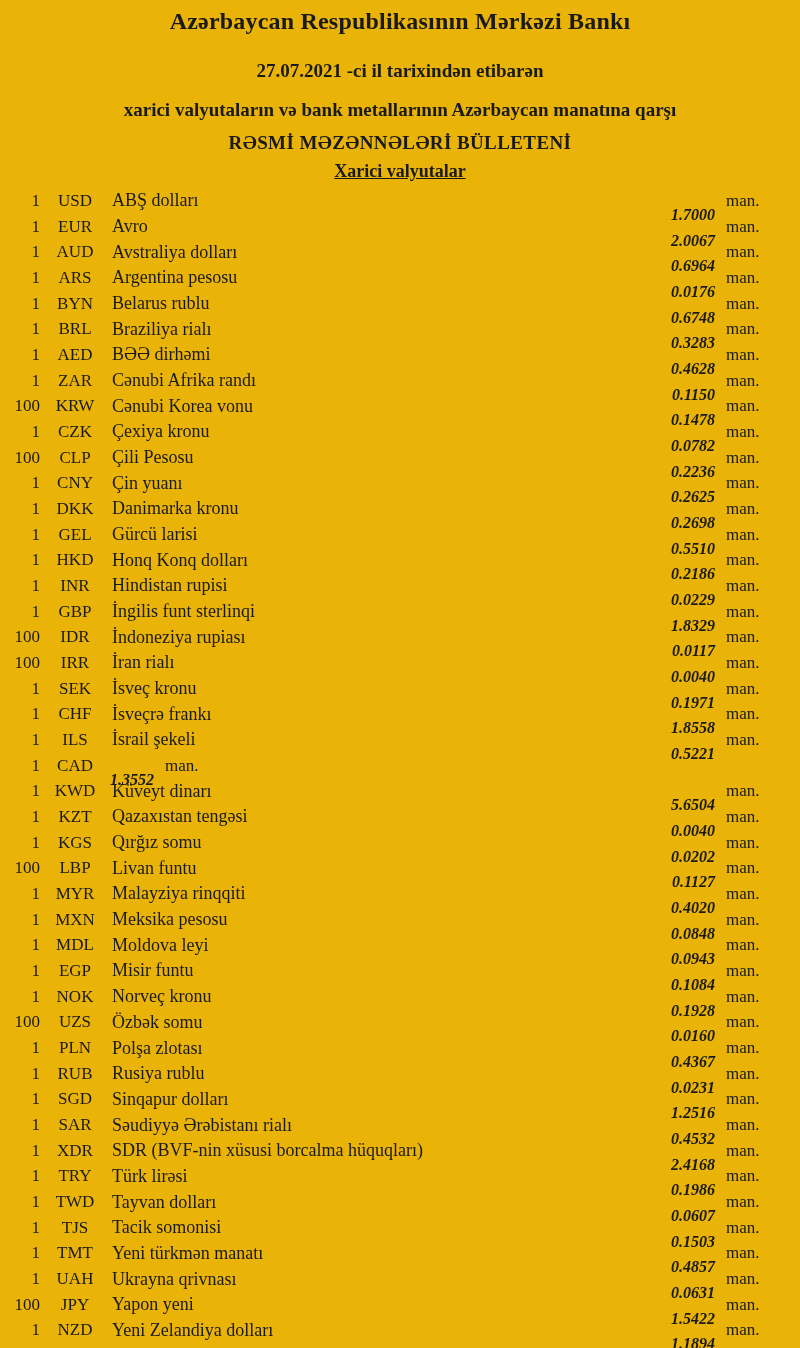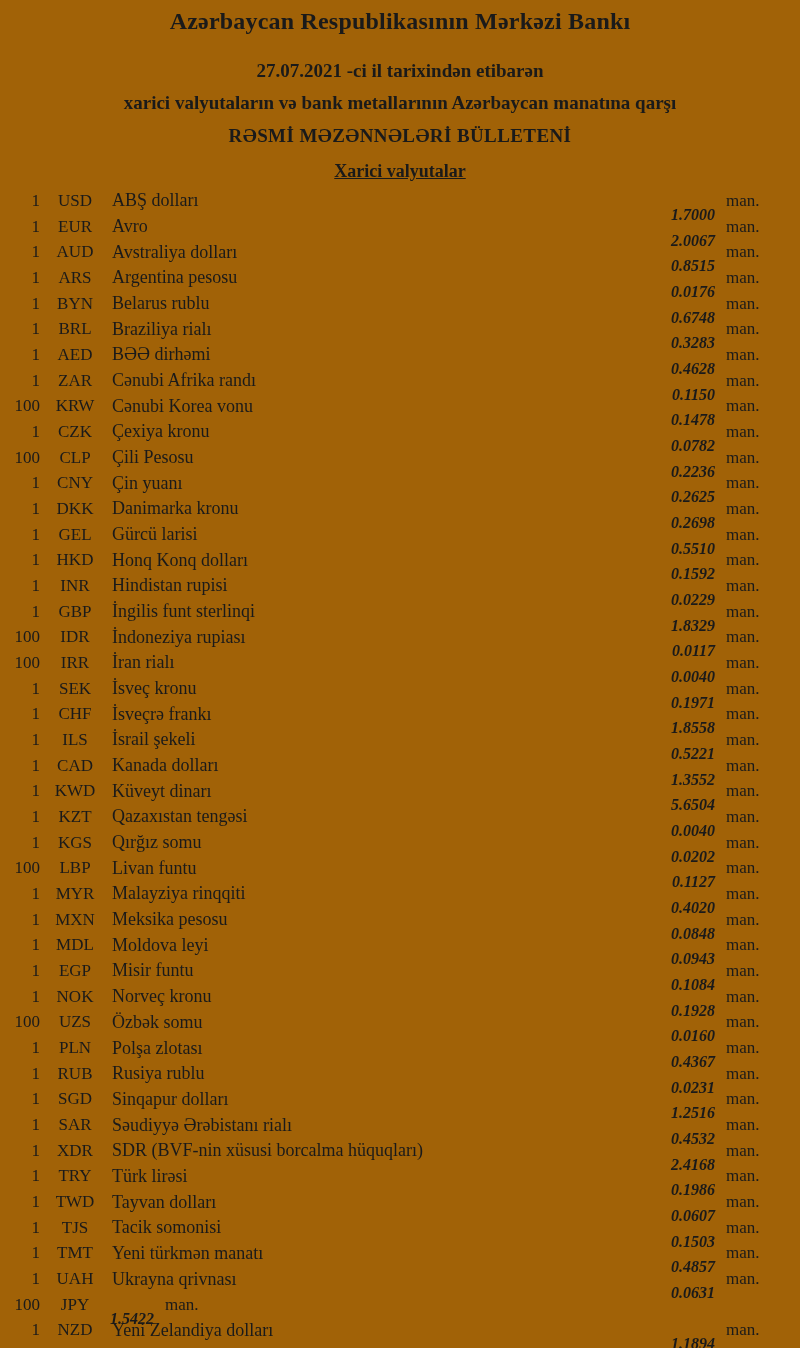--- a/index.html
+++ b/index.html
@@ -5,21 +5,21 @@
 <style>
   html, body {
     margin: 0;
     padding: 0;
     background: #ffffff;
   }
   .page {
     position: relative;
     width: 800px;
     height: 1348px;
-    background: #a16207;
+    background: #eab308;
     color: #1a1a1a;
     font-family: "Liberation Serif", "DejaVu Serif", serif;
     overflow: hidden;
   }
   .doc-header {
     position: absolute;
     top: 6px;
     left: 0;
     width: 100%;
     text-align: center;
@@ -30,21 +30,21 @@
     line-height: 1.3;
     letter-spacing: 0.2px;
   }
   .date-line {
     margin-top: 22px;
     font-size: 19px;
     font-weight: bold;
     line-height: 1.3;
   }
   .subtitle-line {
-    margin-top: 7px;
+    margin-top: 14px;
     font-size: 19px;
     font-weight: bold;
     line-height: 1.3;
   }
   .bulletin-title {
     margin-top: 8px;
     font-size: 19px;
     font-weight: bold;
     letter-spacing: 0.4px;
     line-height: 1.3;
@@ -136,21 +136,21 @@
     <span class="code">EUR</span>
     <span class="name">Avro</span>
     <span class="rate">2.0067</span>
     <span class="unit">man.</span>
   </div>
 
   <div class="rate-row">
     <span class="qty">1</span>
     <span class="code">AUD</span>
     <span class="name">Avstraliya dolları</span>
-    <span class="rate">0.8515</span>
+    <span class="rate">0.6964</span>
     <span class="unit">man.</span>
   </div>
 
   <div class="rate-row">
     <span class="qty">1</span>
     <span class="code">ARS</span>
     <span class="name">Argentina pesosu</span>
     <span class="rate">0.0176</span>
     <span class="unit">man.</span>
   </div>
@@ -232,21 +232,21 @@
     <span class="code">GEL</span>
     <span class="name">Gürcü larisi</span>
     <span class="rate">0.5510</span>
     <span class="unit">man.</span>
   </div>
 
   <div class="rate-row">
     <span class="qty">1</span>
     <span class="code">HKD</span>
     <span class="name">Honq Konq dolları</span>
-    <span class="rate">0.1592</span>
+    <span class="rate">0.2186</span>
     <span class="unit">man.</span>
   </div>
 
   <div class="rate-row">
     <span class="qty">1</span>
     <span class="code">INR</span>
     <span class="name">Hindistan rupisi</span>
     <span class="rate">0.0229</span>
     <span class="unit">man.</span>
   </div>
@@ -295,21 +295,20 @@
     <span class="qty">1</span>
     <span class="code">ILS</span>
     <span class="name">İsrail şekeli</span>
     <span class="rate">0.5221</span>
     <span class="unit">man.</span>
   </div>
 
   <div class="rate-row">
     <span class="qty">1</span>
     <span class="code">CAD</span>
-    <span class="name">Kanada dolları</span>
     <span class="rate">1.3552</span>
     <span class="unit">man.</span>
   </div>
 
   <div class="rate-row">
     <span class="qty">1</span>
     <span class="code">KWD</span>
     <span class="name">Küveyt dinarı</span>
     <span class="rate">5.6504</span>
     <span class="unit">man.</span>
@@ -463,20 +462,21 @@
     <span class="qty">1</span>
     <span class="code">UAH</span>
     <span class="name">Ukrayna qrivnası</span>
     <span class="rate">0.0631</span>
     <span class="unit">man.</span>
   </div>
 
   <div class="rate-row">
     <span class="qty">100</span>
     <span class="code">JPY</span>
+    <span class="name">Yapon yeni</span>
     <span class="rate">1.5422</span>
     <span class="unit">man.</span>
   </div>
 
   <div class="rate-row">
     <span class="qty">1</span>
     <span class="code">NZD</span>
     <span class="name">Yeni Zelandiya dolları</span>
     <span class="rate">1.1894</span>
     <span class="unit">man.</span>

